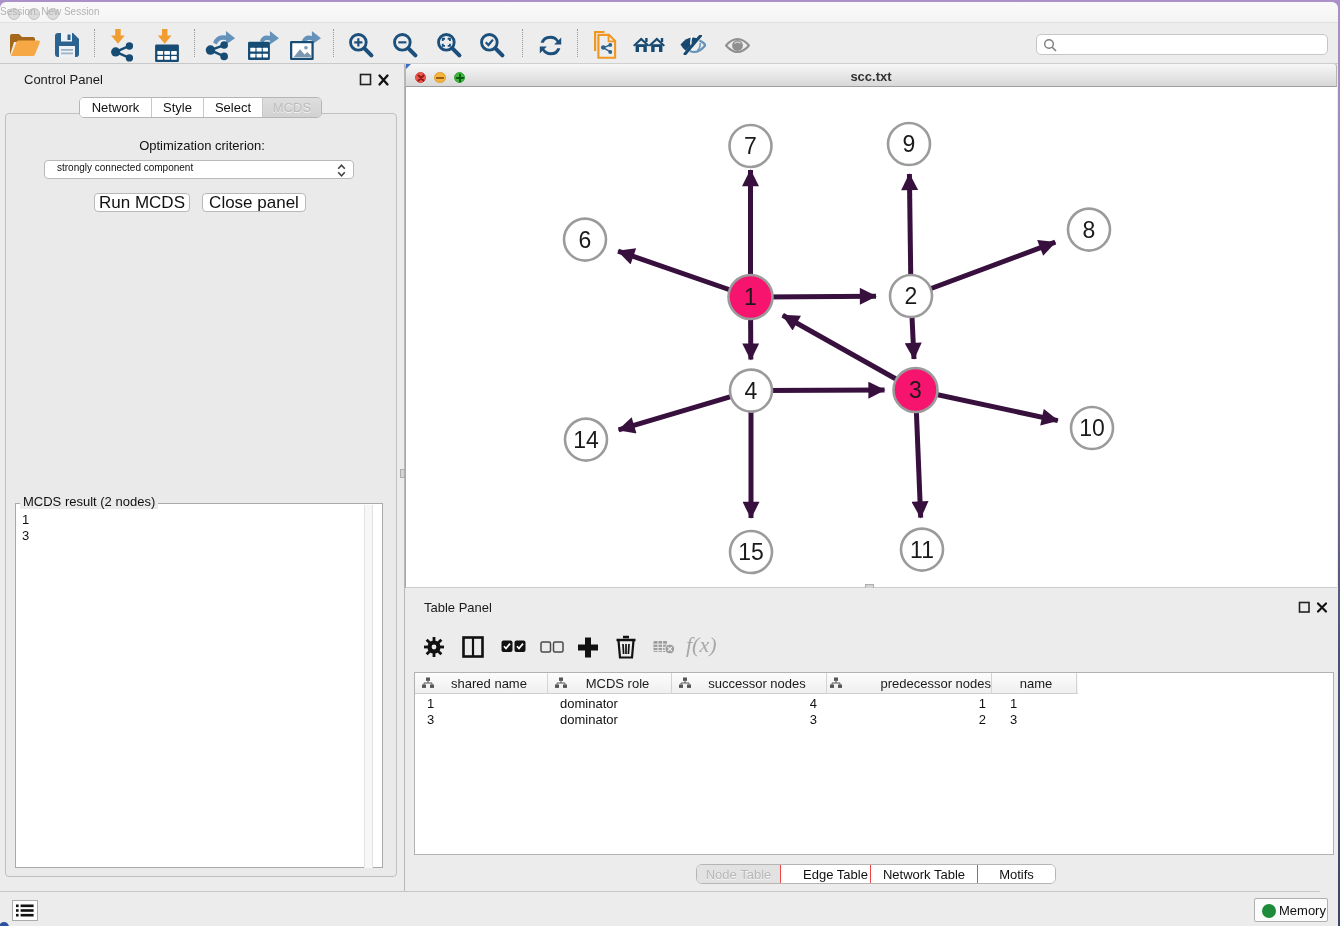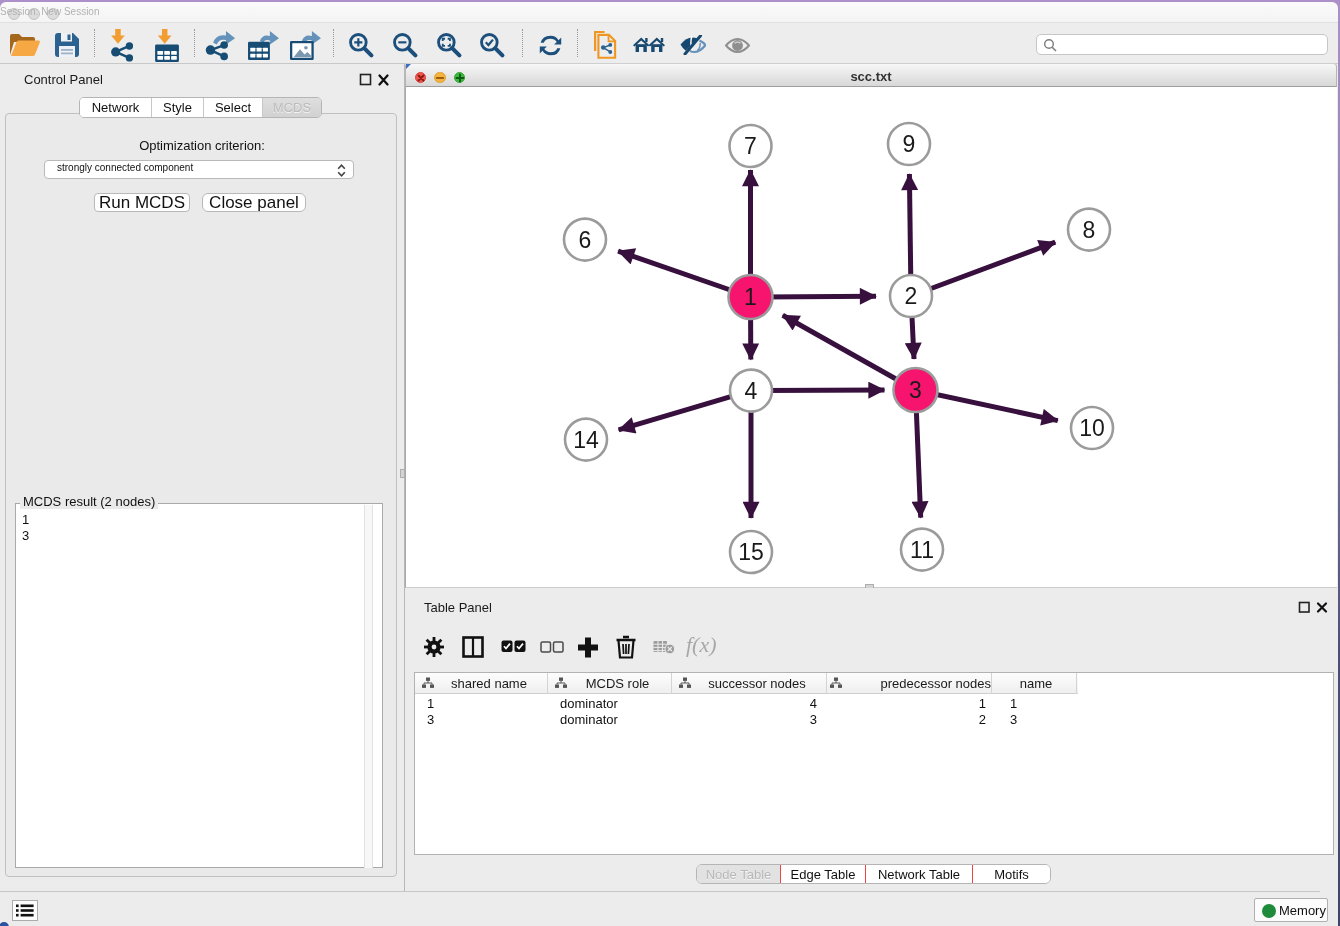--- a/index.html
+++ b/index.html
@@ -227,21 +227,21 @@
     <div class="seg last" style="width:58px;">MCDS</div>
   </div>
   <div class="abs" style="left:0;top:74px;width:404px;text-align:center;font-size:13px;color:#111;">Optimization criterion:</div>
   <div class="abs" style="left:44px;top:96px;width:310px;height:19px;background:#fff;border:1px solid #b9b9b9;border-radius:4px;">
     <span style="position:absolute;left:12px;top:1px;font-size:10px;color:#111;">strongly connected component</span>
     <svg style="position:absolute;right:7px;top:2.5px;" width="9" height="13" viewBox="0 0 9 13">
       <path d="M1.2 4.8 L4.5 1.2 L7.8 4.8 M1.2 8.2 L4.5 11.8 L7.8 8.2" fill="none" stroke="#444" stroke-width="1.6"></path>
     </svg>
   </div>
   <div class="cpbtn" style="left:94px;top:129px;width:96px;">Run MCDS</div>
-  <div class="cpbtn" style="left:202px;top:129px;width:104px;border-radius:6px;">Close panel</div>
+  <div class="cpbtn" style="left:202px;top:129px;width:104px;">Close panel</div>
   <div id="mcds-field">
     <div style="position:absolute;left:6px;top:8px;font-size:13px;color:#111;">1</div>
     <div style="position:absolute;left:6px;top:24px;font-size:13px;color:#111;">3</div>
     <div id="mcds-scroll"></div>
   </div>
   <div id="mcds-legend">MCDS result (2 nodes)</div>
 </div>
 
 <div class="abs" style="left:404px;top:64px;width:1px;height:827px;background:#b8b8b8;"></div>
 <div class="abs" style="left:400px;top:469px;width:5px;height:9px;background:#d4d4d4;border:1px solid #aeaeae;"></div>
@@ -434,21 +434,21 @@
     <div class="trow" style="left:412px;top:23px;width:159px;text-align:right;">1</div>
     <div class="trow" style="left:595px;top:23px;">1</div>
     <div class="trow" style="left:12px;top:39px;">3</div>
     <div class="trow" style="left:145px;top:39px;">dominator</div>
     <div class="trow" style="left:257px;top:39px;width:145px;text-align:right;">3</div>
     <div class="trow" style="left:412px;top:39px;width:159px;text-align:right;">2</div>
     <div class="trow" style="left:595px;top:39px;">3</div>
   </div>
   <div id="tp-tabs">
     <div class="seg sel" style="width:84px;">Node Table</div>
-    <div class="seg" style="width:85px;">Edge Table</div>
+    <div class="seg" style="width:70px;margin-left:20px;">Edge Table</div>
     <div class="seg" style="width:107px;">Network Table</div>
     <div class="seg last" style="width:77px;">Motifs</div>
   </div>
 </div>
 
 <div class="abs" id="statusbar">
   <div id="listicon">
     <svg width="18" height="13" viewBox="0 0 18 13" style="position:absolute;left:3px;top:3px;">
       <g fill="#111">
         <rect x="0" y="0.5" width="2.6" height="2.6"></rect>

